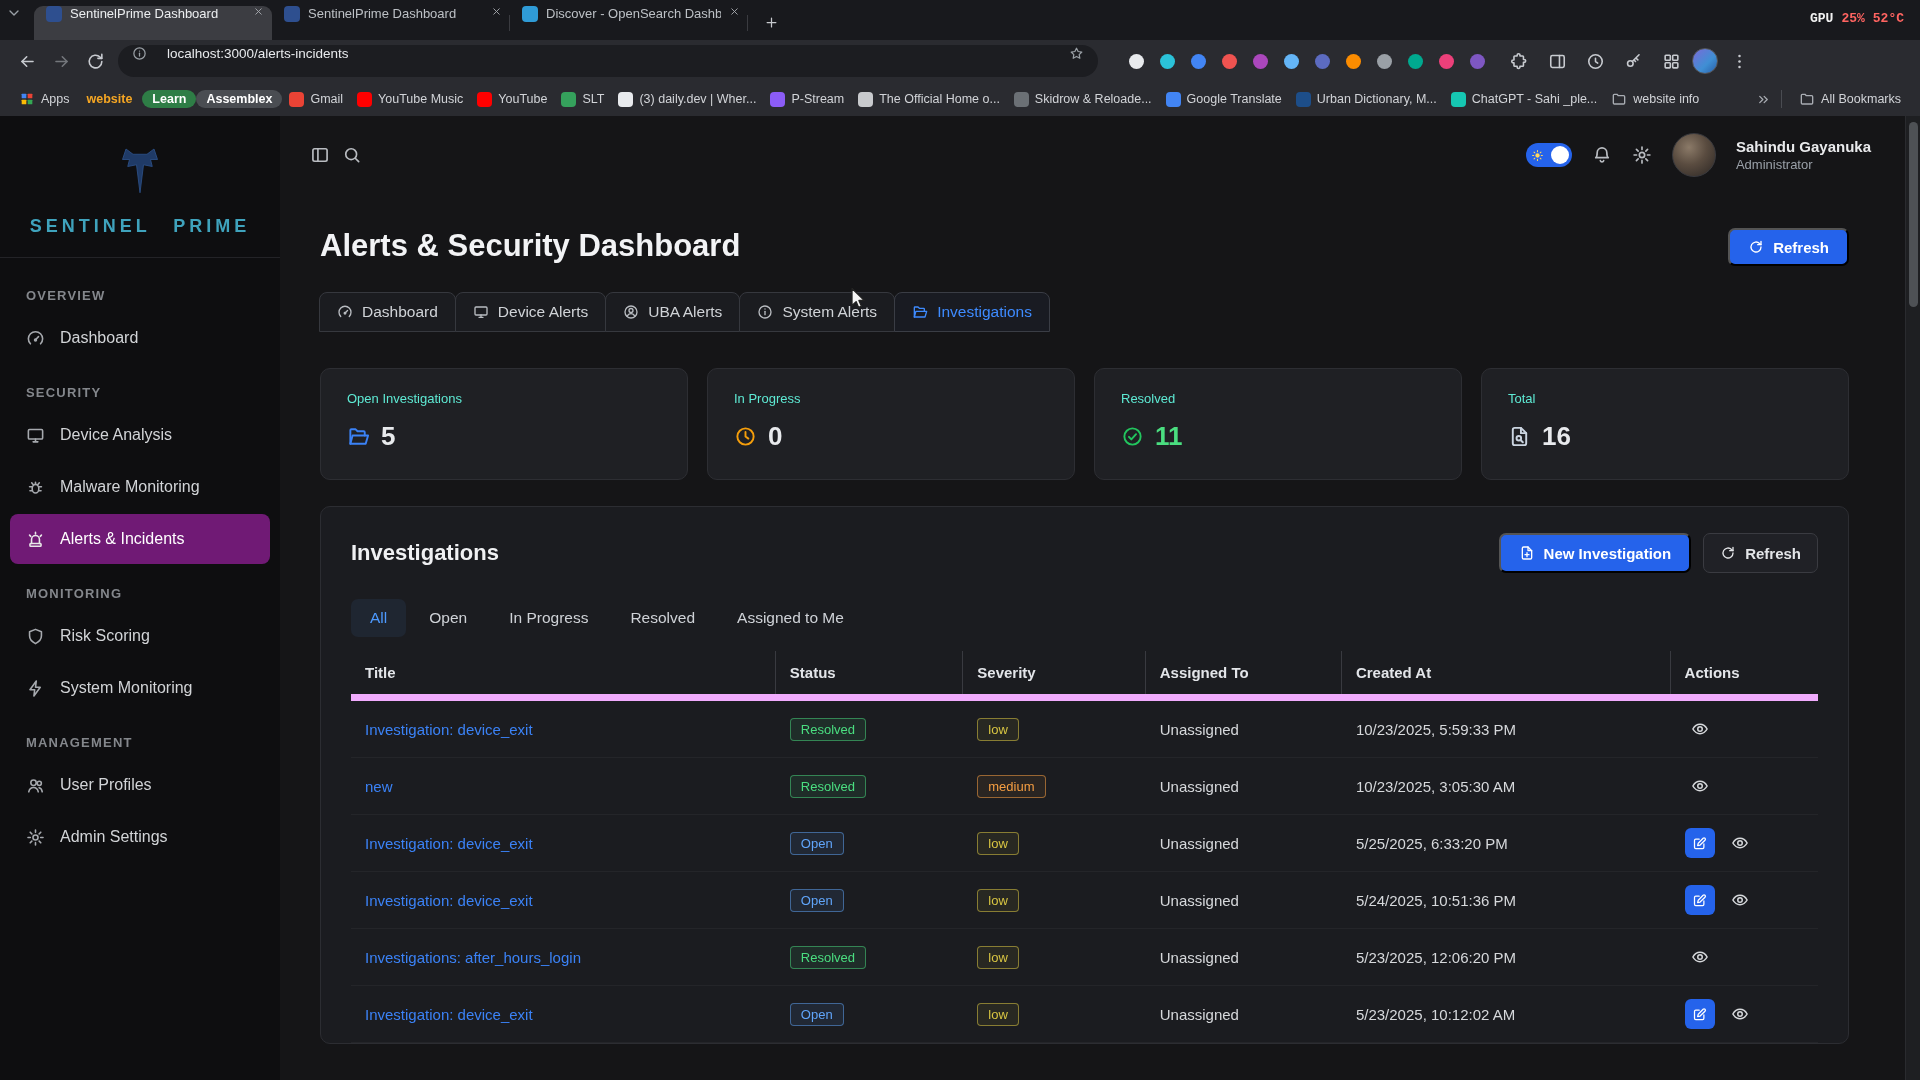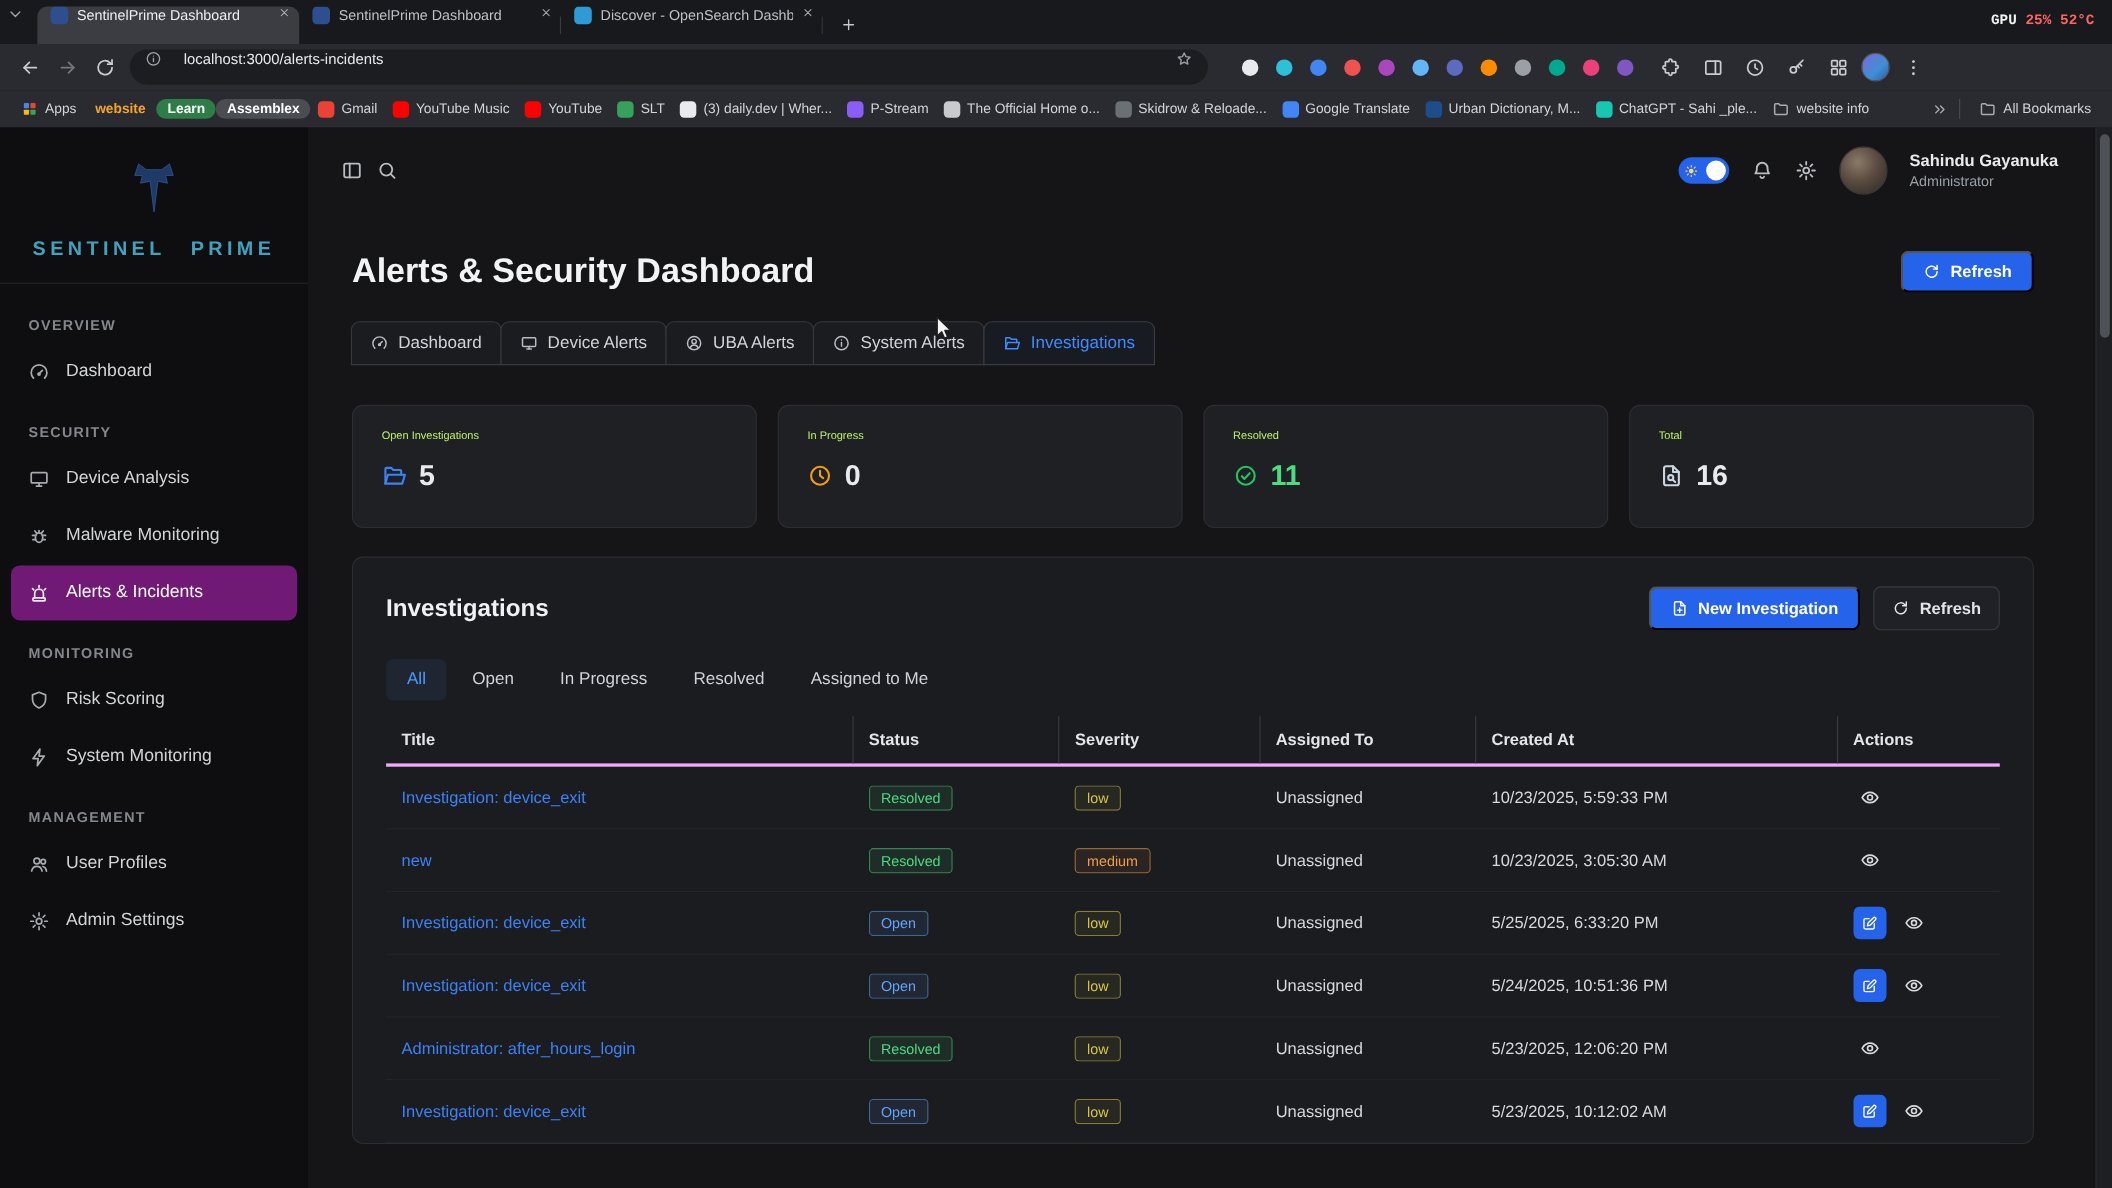--- a/index.html
+++ b/index.html
@@ -74,37 +74,37 @@
 .btn .ic{width:16px;height:16px}
 .btn-blue{background:#2563eb;color:#fff}
 .btn-top{height:38px;padding:0 18px;font-size:15px;margin-left:auto}
 .ptabs{display:flex;margin-top:26px}
 .ptab{height:40px;display:flex;align-items:center;gap:9px;padding:0 17px;font-size:15.5px;color:#d0d3d7;background:#1b1c20;border:1px solid #36383e;margin-left:-1px;border-radius:8px 8px 0 0}
 .ptab .ic{width:16px;height:16px;color:#b9bcc1}
 .ptab.active{color:#3e8bff;background:#191b22;border-color:#3a3d45}
 .ptab.active .ic{color:#3e8bff}
 .stats{display:grid;grid-template-columns:repeat(4,1fr);gap:19px;margin-top:36px}
 .scard{background:#1f2024;border:1px solid #2d2e33;border-radius:10px;padding:22px 26px;height:112px}
-.slabel{font-size:10px;color:#bef264}
+.slabel{font-size:13px;color:#5eead4}
 .svalrow{display:flex;align-items:center;gap:11px;margin-top:15px}
 .svalrow .ic{width:23px;height:23px}
 .sval{font-size:26px;font-weight:700}
 .panel{margin-top:26px;background:#1b1c20;border:1px solid #2c2d32;border-radius:10px;padding:26px 30px 0}
 .phead2{display:flex;align-items:center}
 .ptitle2{font-size:22px;font-weight:700;color:#f0f1f3}
 .pbtns{margin-left:auto;display:flex;gap:12px}
 .btn-new{height:40px;padding:0 18px;font-size:15px}
 .btn-ghost{height:40px;padding:0 16px;font-size:15px;background:#202126;border:1px solid #3a3b41;color:#e3e5e8;display:inline-flex;align-items:center;gap:9px;border-radius:7px;font-weight:600}
 .btn-ghost .ic{width:16px;height:16px}
 .filters{display:flex;gap:4px;margin-top:26px}
 .fil{padding:10px 19px;font-size:15.5px;color:#cfd2d7;border-radius:7px}
 .fil.active{background:#1f2631;color:#4d9aff}
 .tbl{margin-top:14px}
 .thead,.trow{display:grid;grid-template-columns:340fr 150fr 146fr 157fr 263fr 118fr;align-items:center}
-.thead{border-bottom:3px solid #f0abfc}
+.thead{border-bottom:7px solid #f0abfc}
 .th{font-size:15px;font-weight:700;color:#e3e5e9;padding:13px 14px;border-right:1px solid #393a40}
 .th:last-child{border-right:none}
 .trow{height:57px;border-bottom:1px solid #242529}
 .td{padding:0 14px;font-size:15px;color:#d6d8db;white-space:nowrap;overflow:hidden}
 .link{color:#3b82f6}
 .badge{display:inline-block;padding:3px 10px;border-radius:4px;font-size:13px;border:1px solid}
 .act{display:flex;gap:10px;align-items:center}
 .icon-btn{width:30px;height:30px;border-radius:6px;display:grid;place-items:center;color:#d7d9dc}
 .icon-btn .ic{width:18px;height:18px}
 .icon-btn.blue{background:#2563eb;color:#fff}
@@ -768,21 +768,21 @@
                     <span class="ic">
                       <svg viewBox="0 0 24 24">
                         <path d="M2.5 12S6 5.8 12 5.8 21.5 12 21.5 12 18 18.2 12 18.2 2.5 12 2.5 12z"></path>
                         <circle cx="12" cy="12" r="3"></circle>
                       </svg>
                     </span>
                   </span>
                 </div>
               </div>
               <div class="trow">
-                <div class="td"><span class="link">Administrator: after_hours_login</span></div>
+                <div class="td"><span class="link">Investigations: after_hours_login</span></div>
                 <div class="td"><span class="badge" style="color: rgb(74, 222, 128); border-color: rgba(74, 222, 128, 0.5); background: rgba(74, 222, 128, 0.09);">Resolved</span></div>
                 <div class="td"><span class="badge" style="color: rgb(216, 197, 66); border-color: rgba(216, 197, 66, 0.55); background: rgba(216, 197, 66, 0.07);">low</span></div>
                 <div class="td">Unassigned</div>
                 <div class="td">5/23/2025, 12:06:20 PM</div>
                 <div class="td act">
                   <span class="icon-btn">
                     <span class="ic">
                       <svg viewBox="0 0 24 24">
                         <path d="M2.5 12S6 5.8 12 5.8 21.5 12 21.5 12 18 18.2 12 18.2 2.5 12 2.5 12z"></path>
                         <circle cx="12" cy="12" r="3"></circle>

